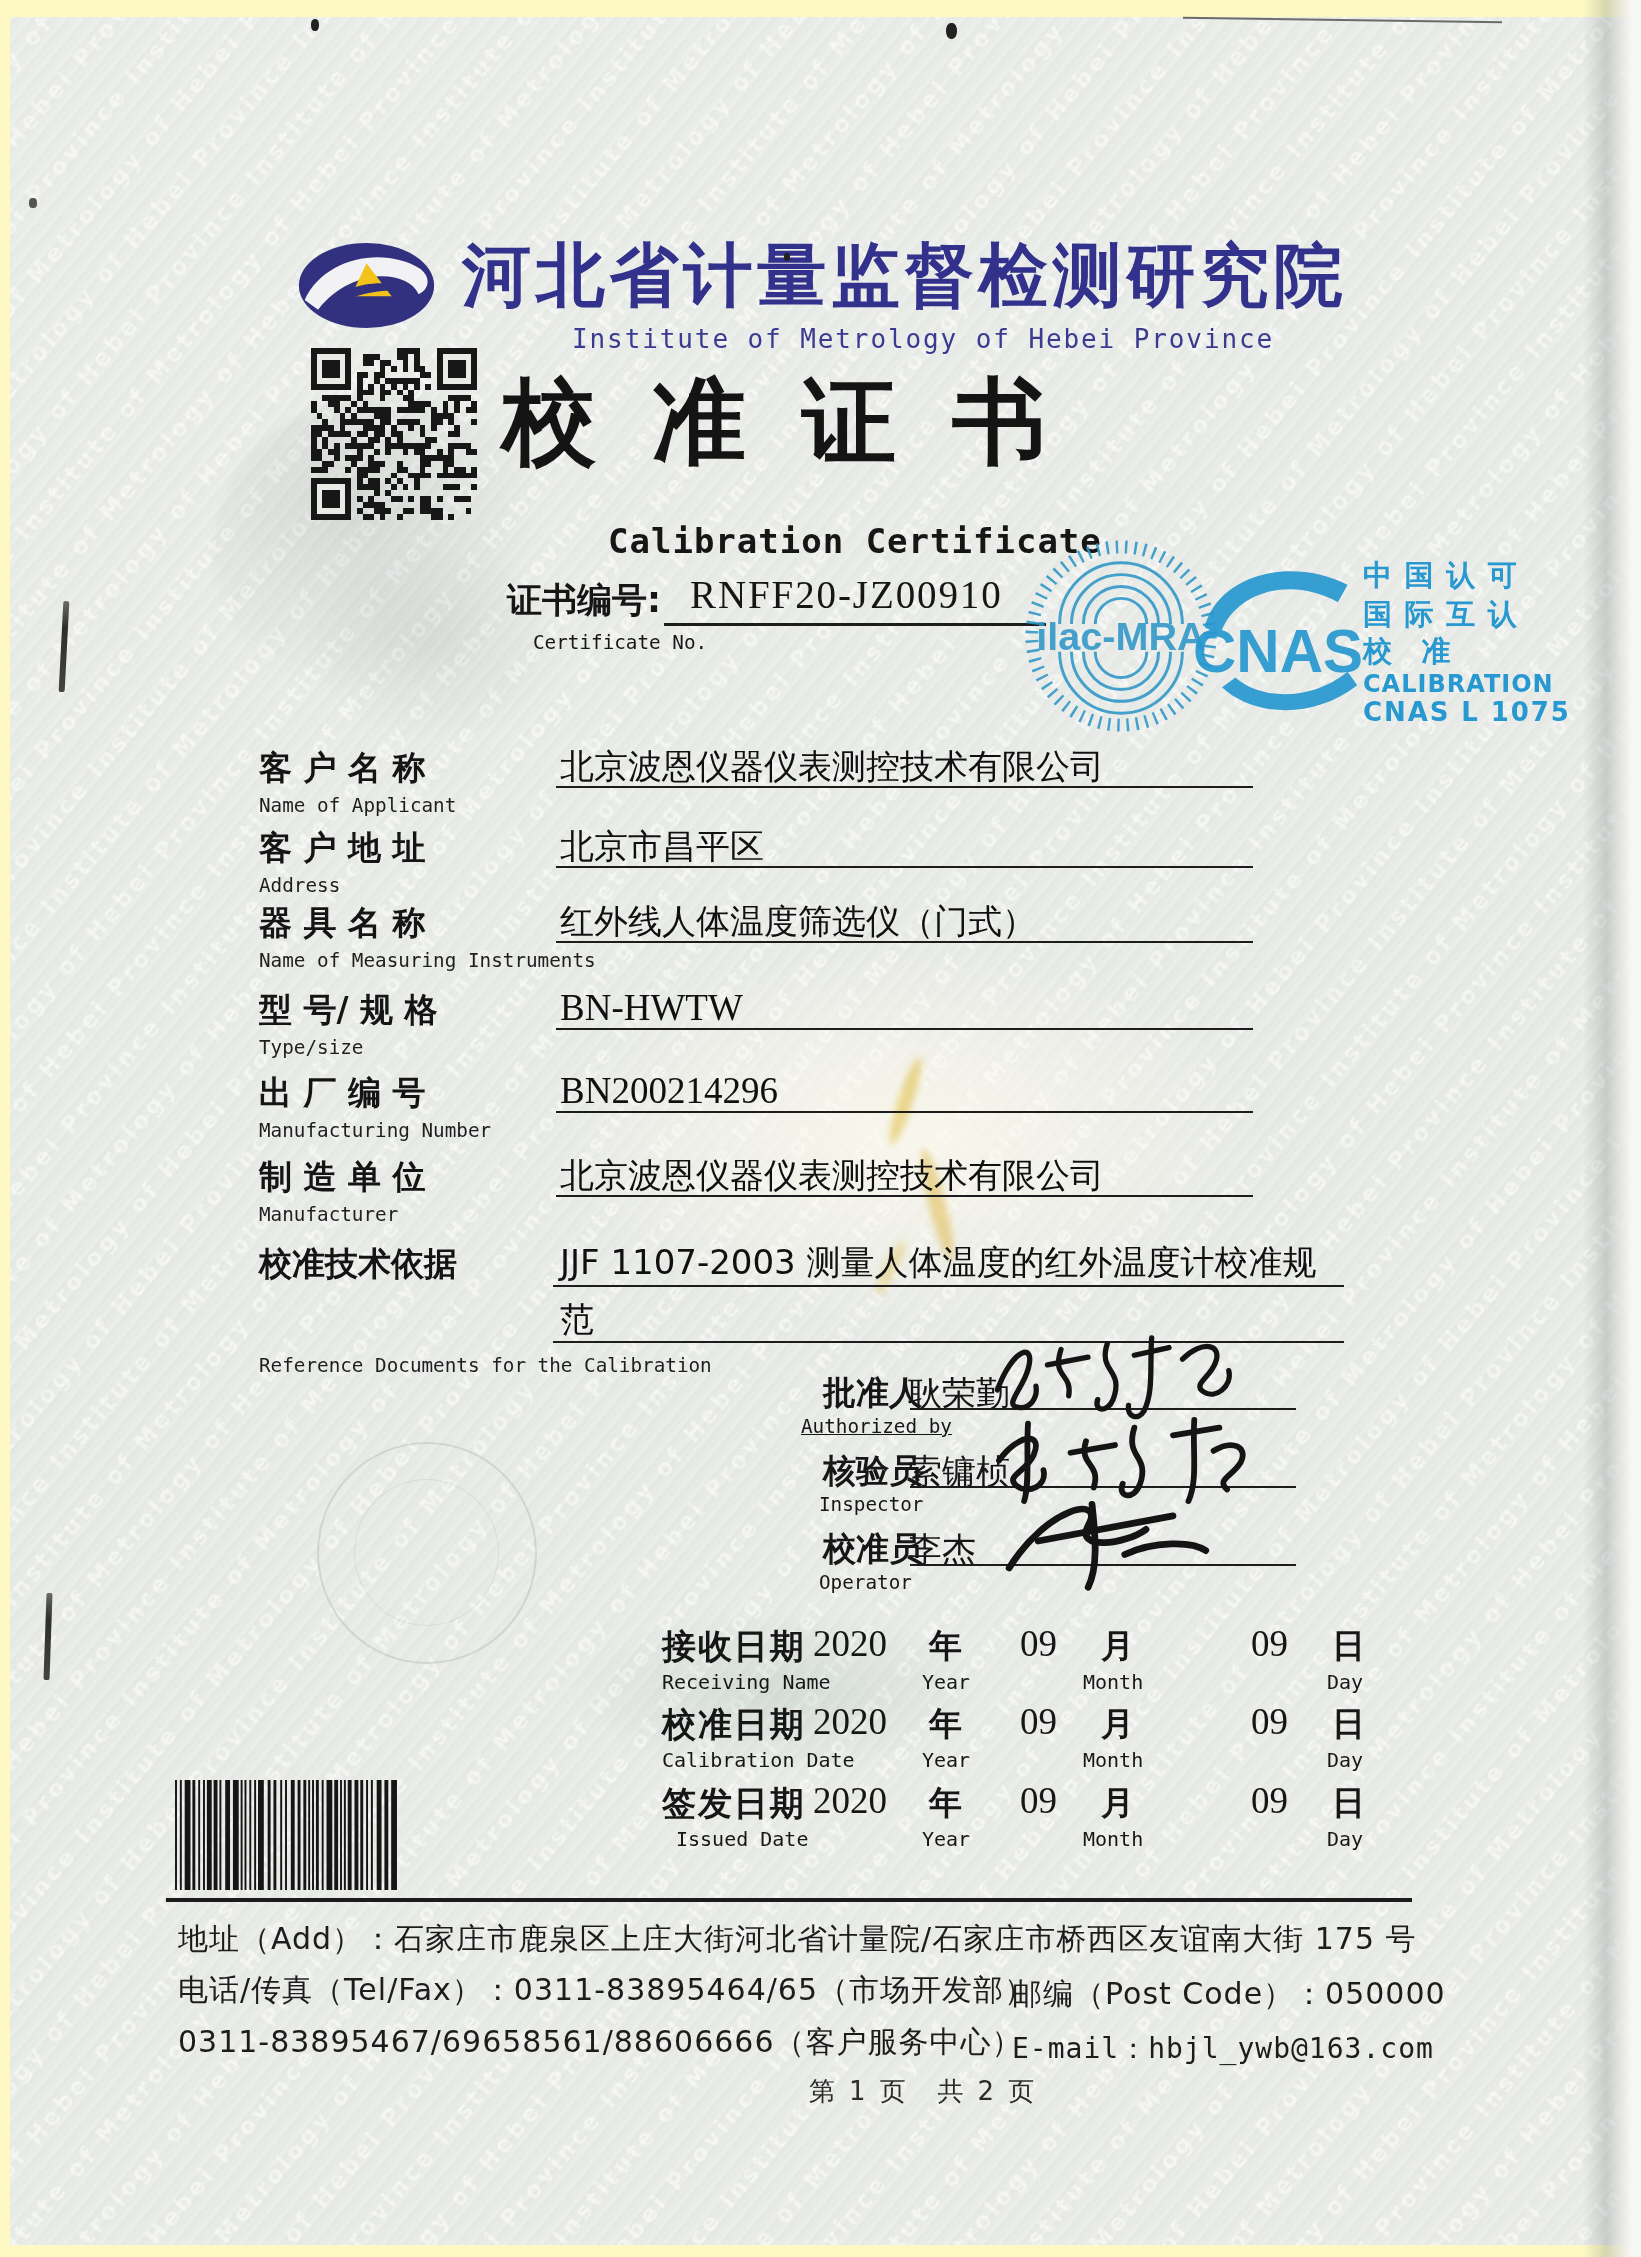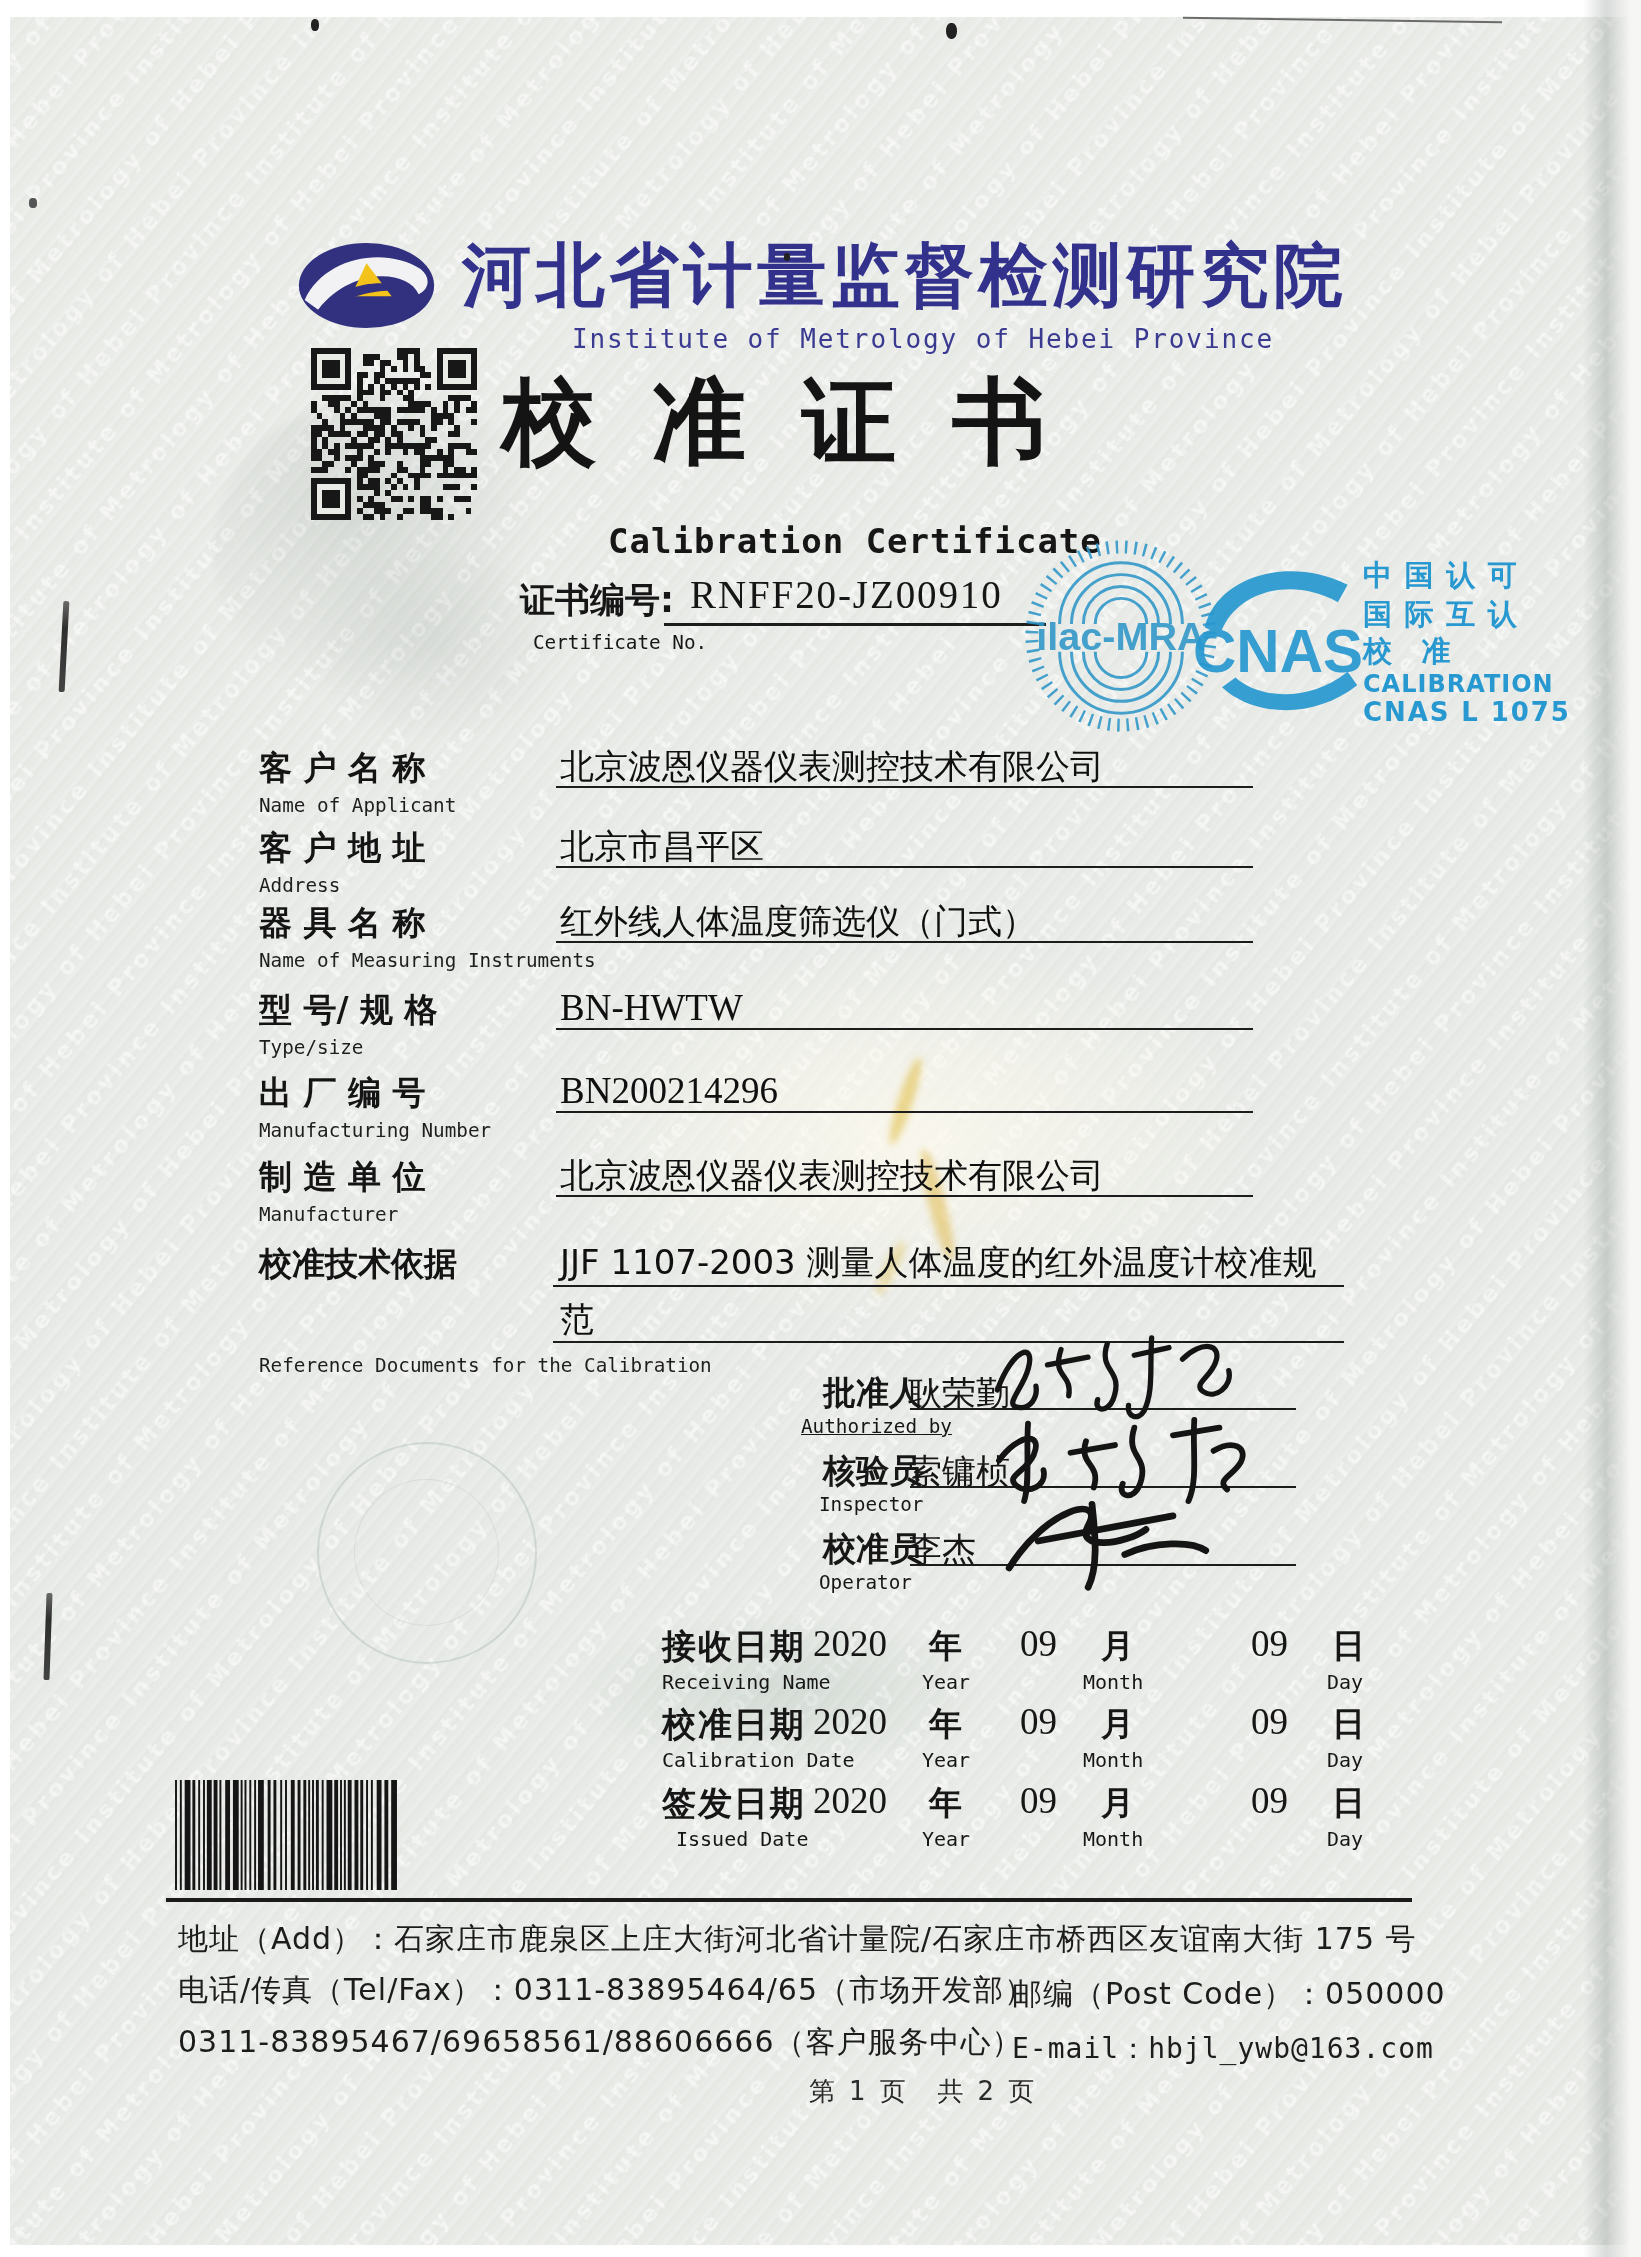--- a/index.html
+++ b/index.html
@@ -1,36 +1,36 @@
 <!DOCTYPE html>
 <html><head>
 <meta charset="utf-8">
 <style>
   html,body{margin:0;padding:0;background:#888;}
-  .page{position:relative;width:1641px;height:2257px;background:#ffffff;overflow:hidden;
+  .page{position:relative;width:1641px;height:2257px;background:#fef9c3;overflow:hidden;
         font-family:"DejaVu Sans",sans-serif;color:#161616;}
   .paper{position:absolute;left:9.7px;top:17.4px;width:1620px;height:2228px;
          background:linear-gradient(160deg,#eaece8 0%,#e7eae6 55%,#e9ebe7 100%);overflow:hidden;}
   .texture{position:absolute;inset:0;
          background:repeating-linear-gradient(130deg,rgba(255,255,255,.16) 0 3.9px,rgba(208,214,206,.10) 3.9px 7.7px,rgba(255,255,255,0) 7.7px 13.5px);}
   .wm{position:absolute;left:-502px;top:-734px;width:3186px;height:3766px;
       transform:rotate(-50deg);opacity:.5;pointer-events:none;}
   .wm-line{white-space:nowrap;font-family:"DejaVu Sans",sans-serif;font-weight:bold;
       font-size:23px;line-height:52px;letter-spacing:3.9px;color:#ffffff;}
   .content{position:absolute;inset:0;}
   .abs{position:absolute;}
   
   .inst-cn{left:462px;top:230px;font-size:69px;font-weight:bold;letter-spacing:4.8px;color:#32318c;}
   .inst-en{left:572px;top:324px;font-family:"DejaVu Sans Mono",monospace;font-size:26px;
            letter-spacing:1.9px;color:#3a3a90;}
   .title-cn{left:502px;top:359px;font-size:94px;font-weight:bold;letter-spacing:56px;color:#141414;}
   .title-en{left:608px;top:521px;font-family:"DejaVu Sans Mono",monospace;font-weight:bold;
             font-size:34px;letter-spacing:1px;color:#161616;}
   
-  .certno-label{left:520px;top:577px;font-size:35px;font-weight:bold;}
+  .certno-label{left:507px;top:577px;font-size:35px;font-weight:bold;}
   .certno-value{left:690px;top:572px;font-family:"Liberation Serif",serif;font-size:39px;letter-spacing:1.9px;}
   .certno-ul{left:664px;top:623px;width:382px;height:2.9px;background:#1d1d1d;}
   .certno-en{left:533px;top:631px;font-family:"DejaVu Sans Mono",monospace;font-size:19.3px;}
   
   .cnas-side{color:#2798d0;font-weight:bold;}
   
   .field{position:absolute;left:0;width:1490px;height:87px;}
   .f-label{position:absolute;left:259px;top:0;font-size:33px;font-weight:bold;color:#141414;white-space:nowrap;}
   .f-value{position:absolute;left:560px;top:-1.9px;font-size:34px;color:#101010;white-space:nowrap;}
   .f-sn{font-family:"Liberation Serif",serif;font-size:37px;}

